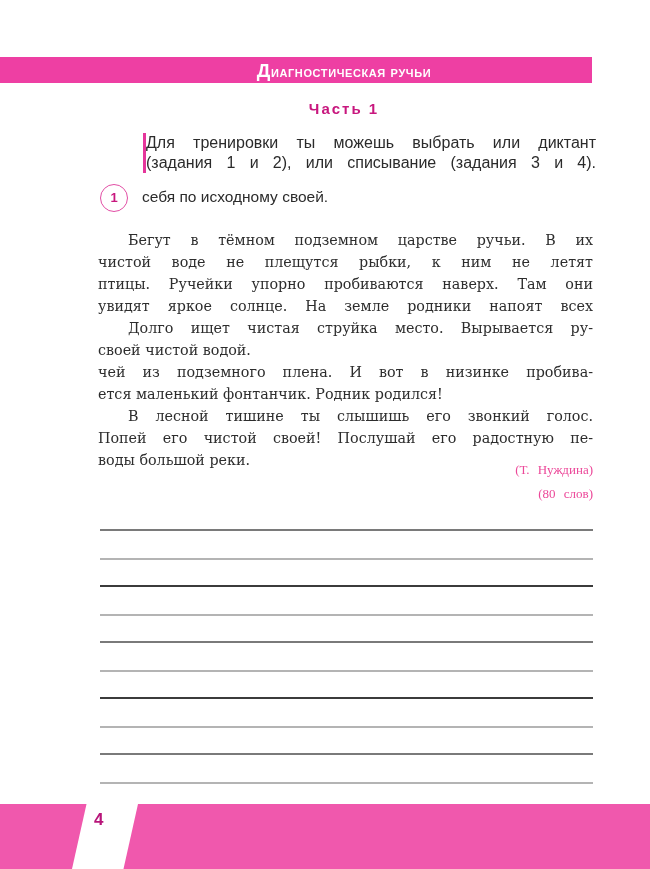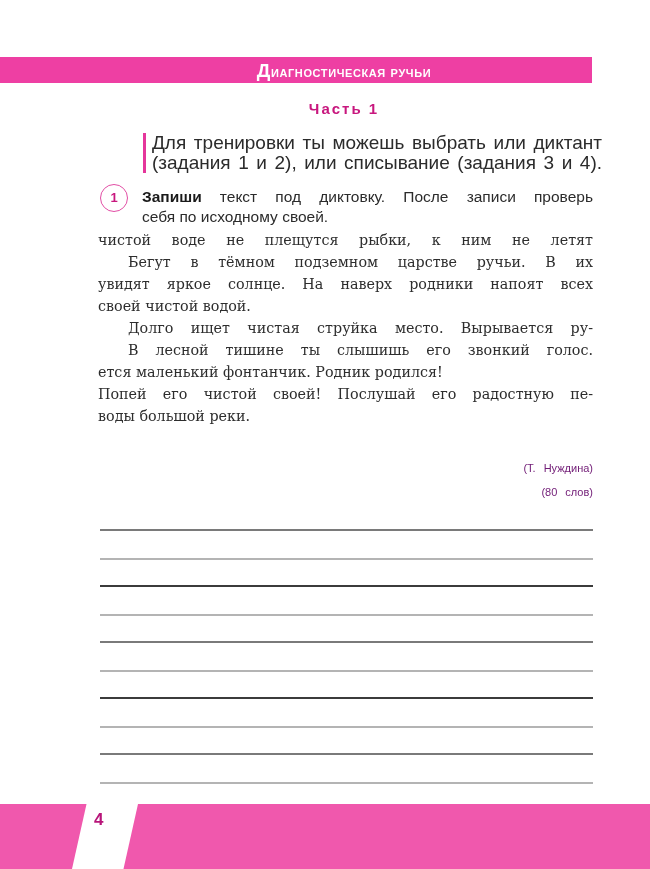--- a/index.html
+++ b/index.html
@@ -1,32 +1,32 @@
 <!DOCTYPE html>
 <html><head>
 <meta charset="utf-8">
 <style>
   html, body { margin:0; padding:0; }
   body { width:650px; height:869px; position:relative; background:#ffffff; overflow:hidden; font-family:"Liberation Sans", sans-serif; }
   .header-band { position:absolute; left:0; top:57px; width:592px; height:26px; background:#ee3fa3; }
   .header-title { position:absolute; left:0; top:57px; width:688px; height:26px; line-height:27px; text-align:center; color:#fff; font-family:"Liberation Sans", sans-serif; font-weight:bold; font-size:15px; letter-spacing:0.6px; font-variant:small-caps; }
   .header-title .big { font-size:19px; }
   .part-title { position:absolute; left:0; top:100px; width:688px; text-align:center; color:#c8177e; font-weight:bold; font-size:15px; letter-spacing:2px; font-family:"Liberation Sans", sans-serif; }
-  .intro { position:absolute; left:143px; top:133px; width:450px; font-size:19px; line-height:20px; color:#2b2b2b; text-align:justify; font-family:"Liberation Sans", sans-serif; border-left:3px solid #e5369b; padding-left:6px; }
+  .intro { position:absolute; left:143px; top:133px; width:450px; font-size:16px; line-height:20px; color:#2b2b2b; text-align:justify; font-family:"Liberation Sans", sans-serif; border-left:3px solid #e5369b; }
   .intro .l { display:block; text-align-last:justify; }
   .task-num { position:absolute; left:100px; top:184px; width:28px; height:28px; border:1.5px solid #e24ea5; border-radius:50%; box-sizing:border-box; text-align:center; line-height:25px; font-weight:bold; font-size:13px; color:#c8177e; font-family:"Liberation Sans", sans-serif; }
   .task-text { position:absolute; left:142px; top:187px; width:451px; font-size:15.5px; line-height:20px; color:#2b2b2b; font-family:"Liberation Sans", sans-serif; }
   .task-text .l { display:block; text-align:justify; text-align-last:justify; }
   .task-text .l.last { text-align-last:left; }
   .task-text b { color:#1a1a1a; }
   .dictation { position:absolute; left:98px; top:229px; width:495px; font-family:"DejaVu Serif", serif; font-size:14.3px; line-height:22px; color:#2d2d2d; }
   .dictation .l { display:block; white-space:nowrap; text-align:justify; text-align-last:justify; overflow:hidden; }
   .dictation .l.ind { padding-left:30px; }
   .dictation .l.end { text-align-last:left; }
-  .attr { position:absolute; right:57px; font-family:Liberation Sans, sans-serif; font-size:11px; color:#701a75; word-spacing:5px; }
+  .attr { position:absolute; right:57px; font-family:Liberation Serif, serif; font-size:13px; color:#ec4899; word-spacing:5px; }
   .line { position:absolute; left:100px; width:493px; }
   .line.thick { height:2px; background:#7a7a7a; }
   .line.thin { height:1.5px; background:#b4b4b4; }
   .line.dark { height:2px; background:#3b3b3b; }
   .footer { position:absolute; left:0; top:804px; width:650px; height:65px; background:#f058ad; }
   .page-tab { position:absolute; left:72px; top:804px; width:66px; height:65px; background:#ffffff; clip-path:polygon(22% 0, 100% 0, 78% 100%, 0 100%); }
   .page-num { position:absolute; left:94px; top:810px; font-weight:bold; font-size:17px; color:#b8157a; font-family:"Liberation Sans", sans-serif; }
 </style>
 </head>
 <body>
@@ -36,32 +36,33 @@
 
 <div class="part-title">Часть 1</div>
 
 <div class="intro">
   <span class="l">Для тренировки ты можешь выбрать или диктант</span>
   <span class="l">(задания 1 и 2), или списывание (задания 3 и 4).</span>
 </div>
 
 <div class="task-num">1</div>
 <div class="task-text">
-  <span class="l"><b>Запиши</b><span> текст под диктовку. После записи проверь</span></span>
   <span class="l last">себя по исходному своей.</span>
 </div>
 
 <div class="dictation">
+  <span class="l ind">Бегут в тёмном подземном царстве ручьи. В их</span>
   <span class="l">чистой воде не плещутся рыбки, к ним не летят</span>
-  <span class="l ind">Бегут в тёмном подземном царстве ручьи. В их</span>
-  <span class="l">увидят яркое солнце. На наверх родники напоят всех</span>
+  <span class="l">птицы. Ручейки упорно пробиваются наверх. Там они</span>
+  <span class="l">увидят яркое солнце. На земле родники напоят всех</span>
+  <span class="l ind">Долго ищет чистая струйка место. Вырывается ру-</span>
   <span class="l end">своей чистой водой.</span>
-  <span class="l ind">Долго ищет чистая струйка место. Вырывается ру-</span>
+  <span class="l">чей из подземного плена. И вот в низинке пробива-</span>
+  <span class="l end">ется маленький фонтанчик. Родник родился!</span>
   <span class="l ind">В лесной тишине ты слышишь его звонкий голос.</span>
-  <span class="l end">ется маленький фонтанчик. Родник родился!</span>
   <span class="l">Попей его чистой своей! Послушай его радостную пе-</span>
   <span class="l end">воды большой реки.</span>
 </div>
 
 <div class="attr" style="top:462px;">(Т. Нуждина)</div>
 <div class="attr" style="top:486px;">(80 слов)</div>
 
 <div class="line thick" style="top:529px;"></div>
 <div class="line thin" style="top:558px;"></div>
 <div class="line dark" style="top:585px;"></div>

